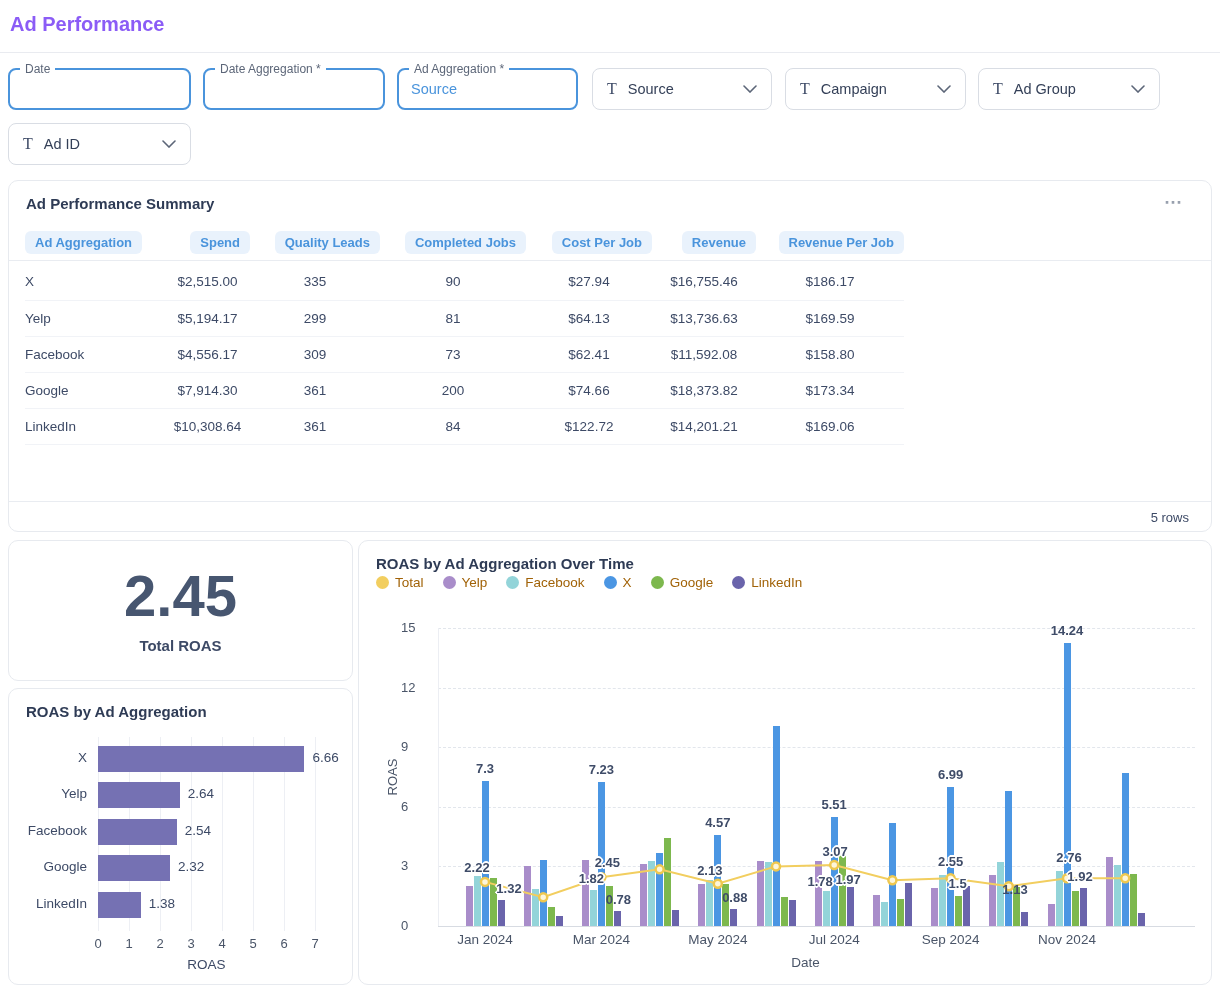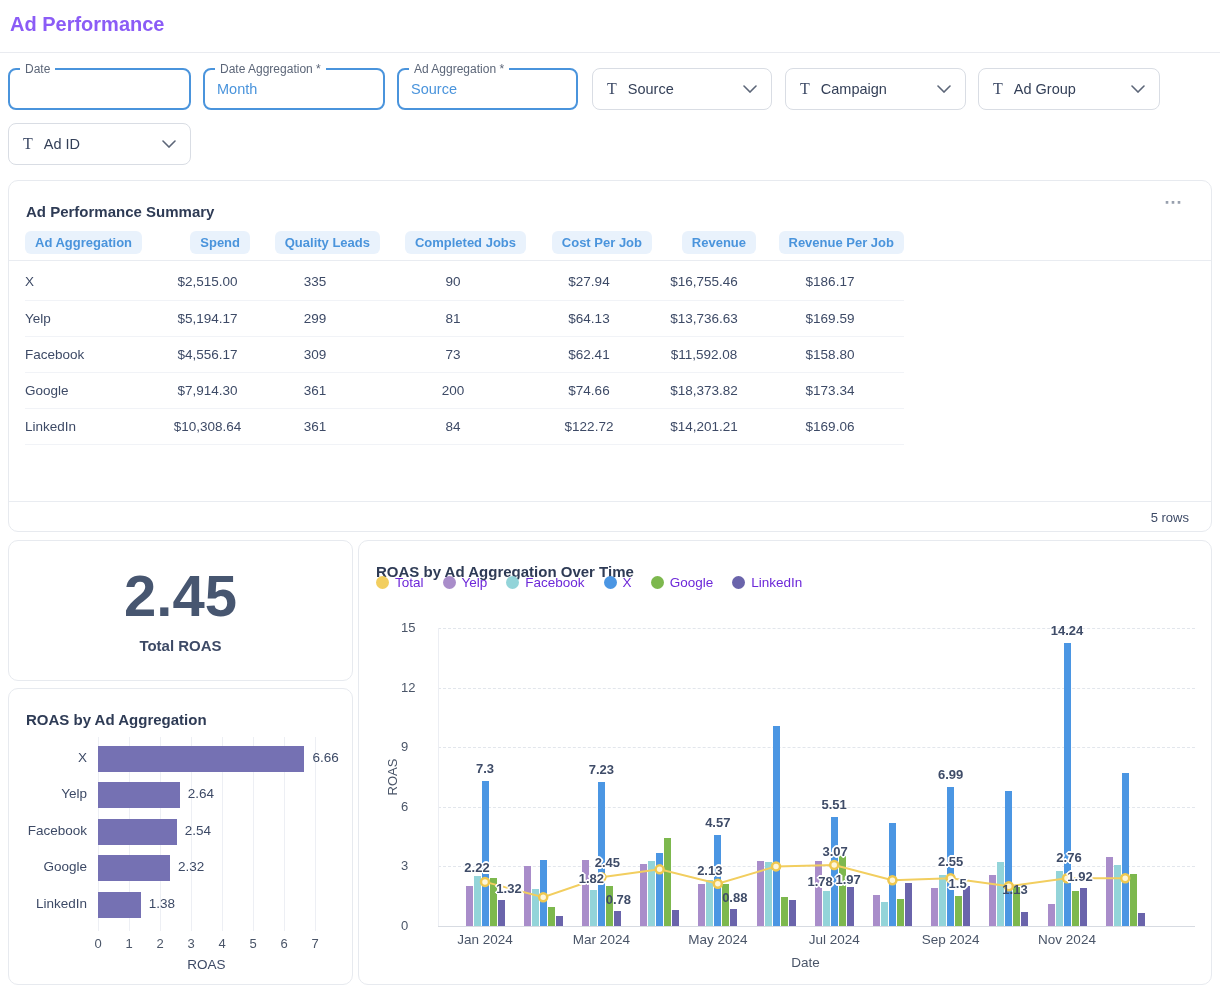--- a/index.html
+++ b/index.html
@@ -20,21 +20,21 @@
   .pillfield .close-x { margin-left:auto; font-size:14px; color:#4a94dc; cursor:pointer; padding:2px 4px; }
 
   .dd { position:absolute; top:68px; height:42px; border:1px solid #d9dde4; border-radius:8px; background:#fff;
         display:flex; align-items:center; padding:0 14px; gap:11px; cursor:pointer; }
   .dd .t-icon { font-family:"Liberation Serif", serif; font-size:16px; color:#3d4a66; }
   .dd .dd-label { font-size:14.5px; color:#333f57; }
   .dd .chev { margin-left:auto; display:flex; }
 
   
   .card { position:absolute; background:#fff; border:1px solid #e7eaef; border-radius:10px; }
-  .card-title { position:absolute; left:17px; top:22px; font-size:15px; font-weight:700; color:#2e3b55; }
+  .card-title { position:absolute; left:17px; top:14px; font-size:15px; font-weight:700; color:#2e3b55; }
 
   
   #table-card { left:8px; top:180px; width:1204px; height:352px; }
   .menu-dots { position:absolute; right:28px; top:12px; font-size:18px; font-weight:700; color:#98a0ae; letter-spacing:1px; cursor:pointer; line-height:1; }
   #summary-table { position:absolute; left:16px; top:50px; border-collapse:collapse; table-layout:fixed; }
   #summary-table th { font-weight:400; padding:0 0 10px 0; text-align:right; vertical-align:top; }
   #summary-table th:first-child { text-align:left; }
   #summary-table .hpill { display:inline-block; background:#e9f2fc; color:#4a94dc; font-size:13px; font-weight:600;
       padding:4px 10px; border-radius:6px; cursor:pointer; }
   #summary-table td { height:36px; font-size:13.5px; color:#3d4a66; text-align:center; border-bottom:1px solid #f1f3f7; }
@@ -56,21 +56,21 @@
   .hbar { position:absolute; height:26px; }
   .hval { position:absolute; font-size:13.5px; color:#3d4a66; }
   .htick { position:absolute; top:207px; transform:translateX(-50%); font-size:13px; color:#4a5568; }
   .hxlabel { position:absolute; top:228px; transform:translateX(-50%); font-size:13.5px; color:#3d4a66; }
 
   
   #combo-card { left:358px; top:540px; width:854px; height:445px; }
   #combo-legend { position:absolute; left:17px; top:34px; display:flex; gap:19px; align-items:center; }
   .leg-item { display:flex; align-items:center; gap:6px; cursor:pointer; }
   .leg-dot { width:13px; height:13px; border-radius:50%; }
-  .leg-label { font-size:13.5px; color:#6d28d9; }
+  .leg-label { font-size:13.5px; color:#a16207; }
   #combo-plot { position:absolute; left:0; top:0; width:854px; height:445px; }
   .ygrid { position:absolute; height:0; border-top:1px dashed #e2e6ec; }
   .yaxisline { position:absolute; width:1px; background:#eceef3; }
   .xbaseline { position:absolute; height:1px; background:#d7dbe2; }
   .ytick { position:absolute; width:26px; text-align:left; font-size:13px; color:#4a5568; }
   .xtick { position:absolute; transform:translateX(-50%); font-size:13.5px; color:#4a5568; }
   .axis-title-x { position:absolute; transform:translateX(-50%); font-size:13.5px; color:#4a5568; }
   .axis-title-y { position:absolute; font-size:13px; color:#4a5568; transform:translate(-50%,-50%) rotate(-90deg); white-space:nowrap; }
   .cbar { position:absolute; }
   .ptlabel { position:absolute; transform:translateX(-50%); font-size:13px; font-weight:600; color:#3f4c68; white-space:nowrap; z-index:5; }
@@ -82,23 +82,20 @@
 
 <div class="page-title">Ad Performance</div>
 <div class="header-divider"></div>
 
 <div>
   <div class="pillfield" style="left:8px; width:183px;">
     <span class="flabel">Date</span>
   </div>
   <div class="pillfield" style="left:203px; width:182px;">
     <span class="flabel">Date Aggregation *</span>
-    <span class="fvalue">
-        <span>Month</span>
-      </span>
   </div>
   <div class="pillfield" style="left:397px; width:181px;">
     <span class="flabel">Ad Aggregation *</span>
     <span class="fvalue">
         <span>Source</span>
       </span>
   </div>
 
   <div class="dd" style="left:592px; width:180px;">
     <span class="t-icon">T</span>

